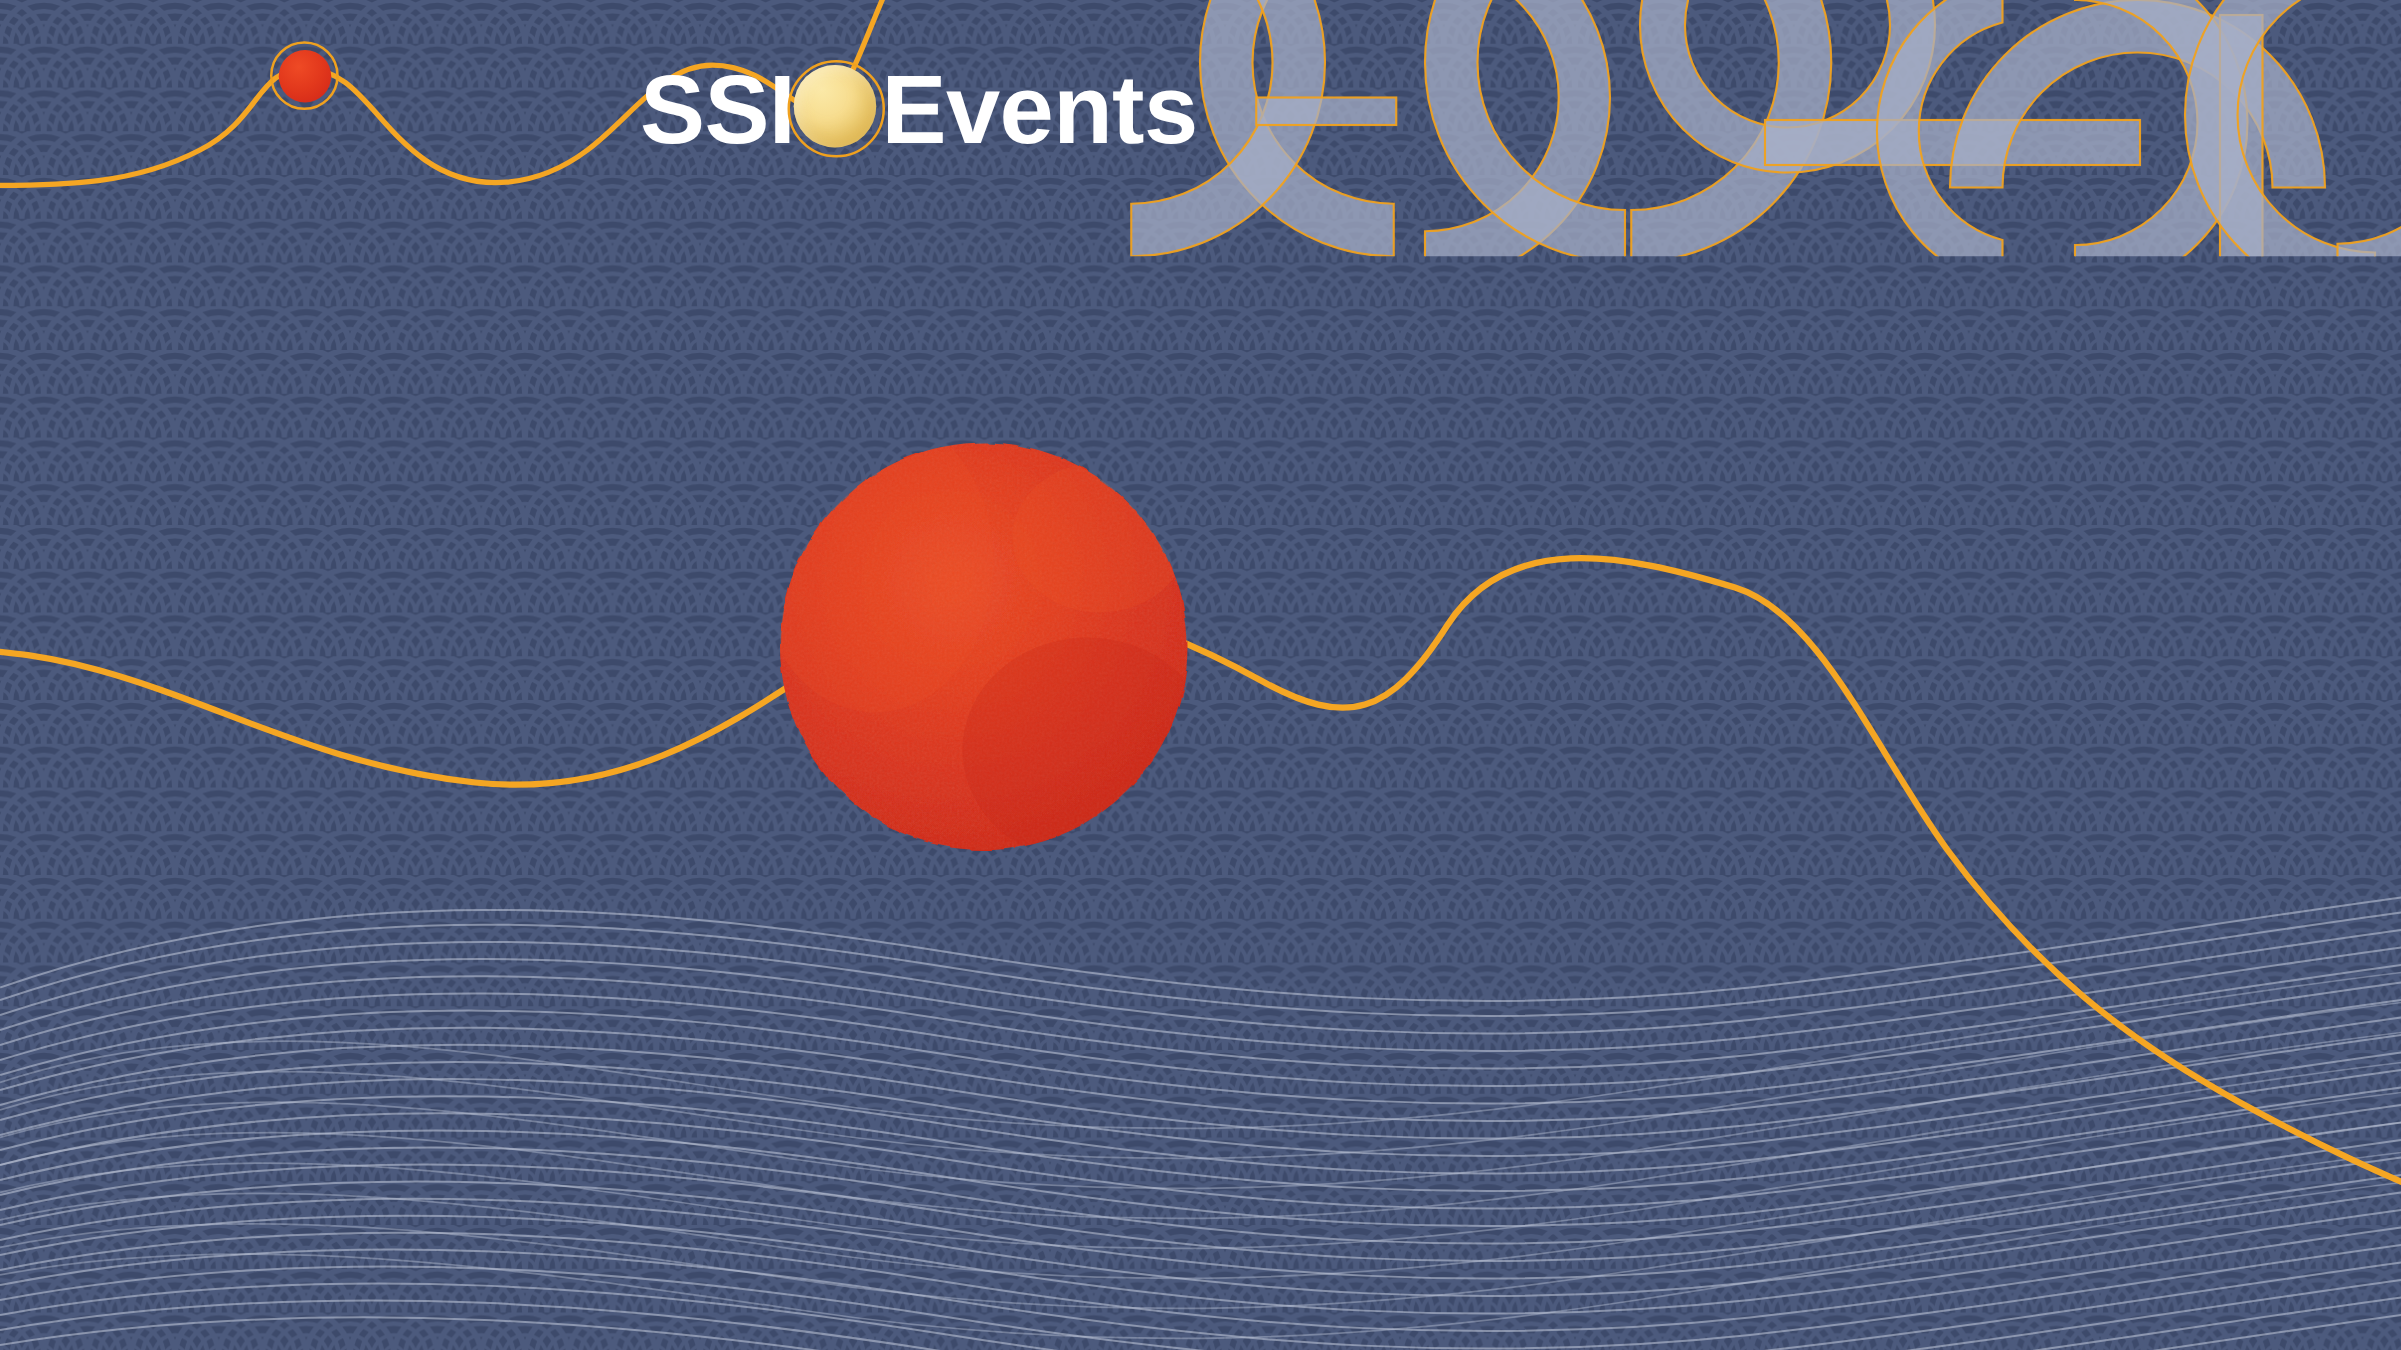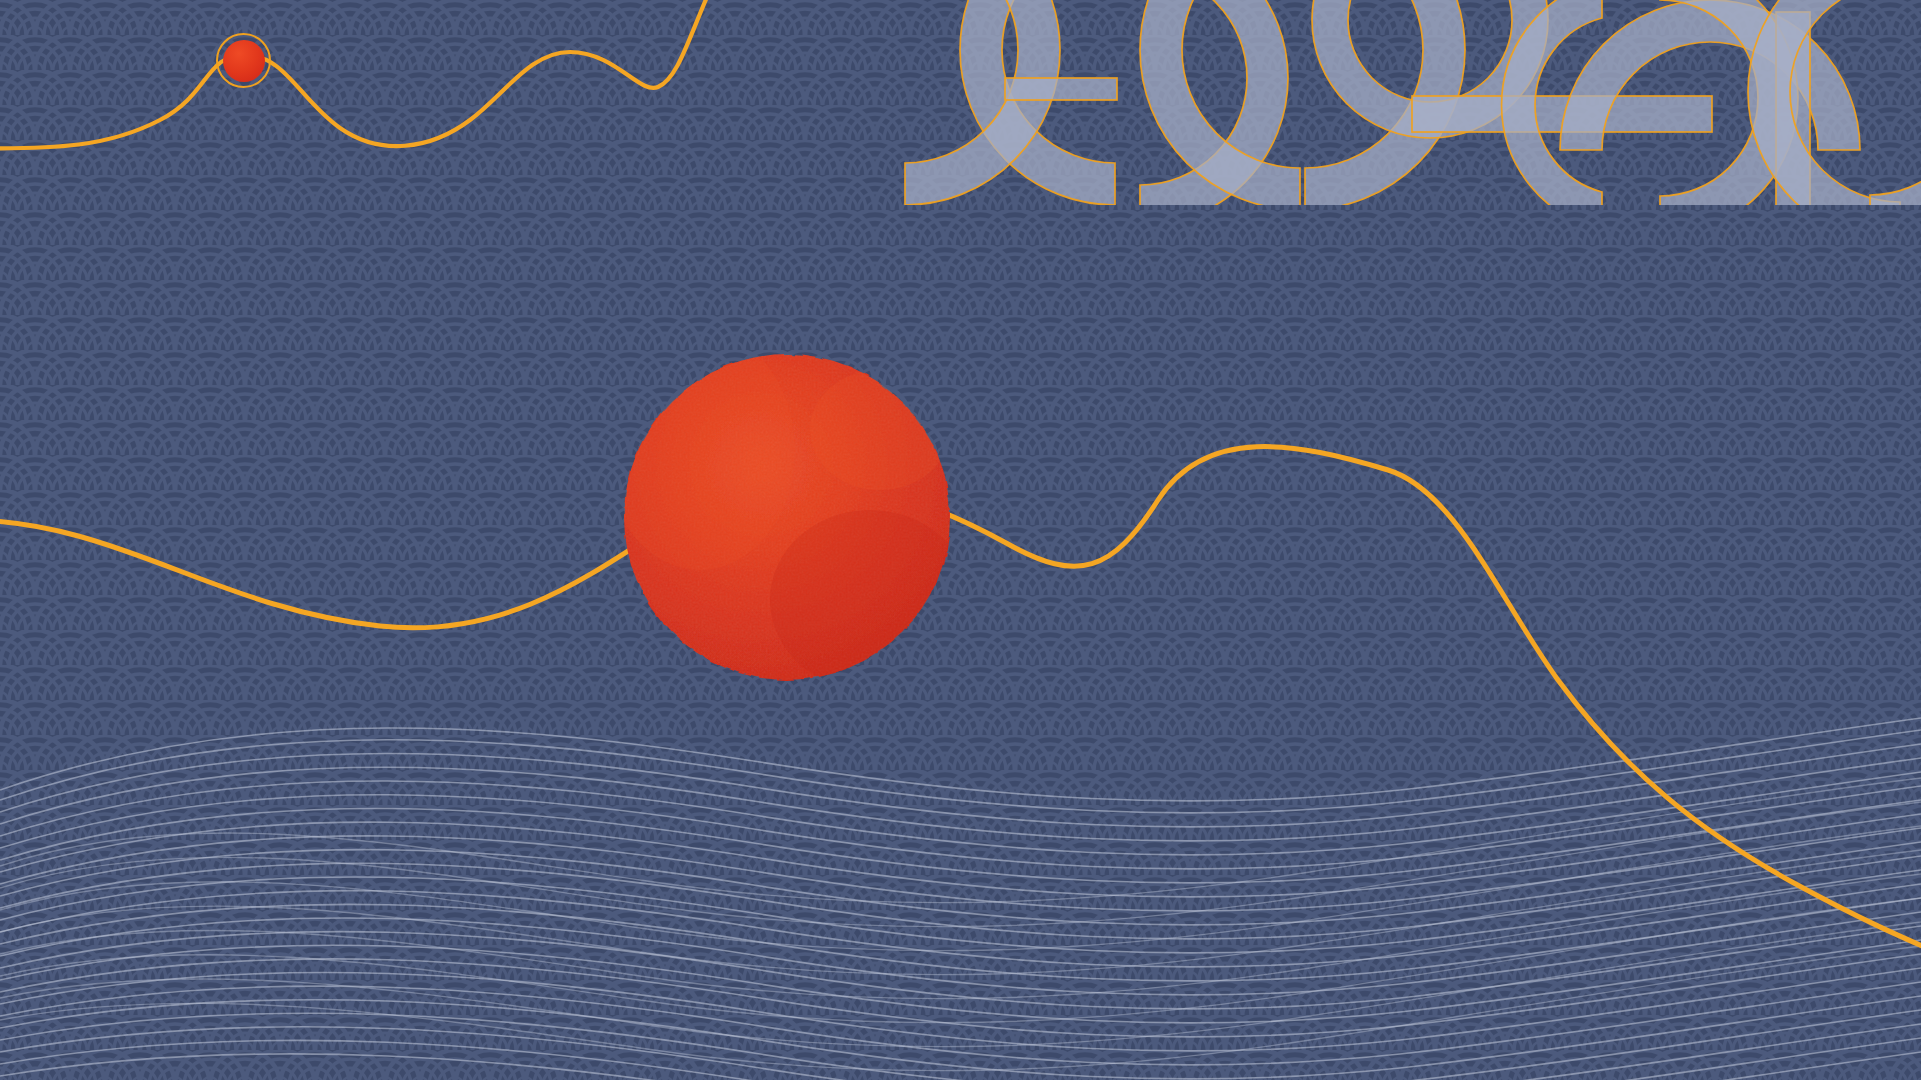--- a/index.html
+++ b/index.html
@@ -277,14 +277,24 @@
       <ellipse cx="870" cy="600" rx="100" ry="90" fill="#c52216" opacity="0.25"></ellipse>
       <ellipse cx="880" cy="430" rx="70" ry="60" fill="#f05a2a" opacity="0.2"></ellipse>
     </g>
   </svg>
 
   <div id="small-dot-wrap">
     <div id="small-dot"></div>
     <div id="small-dot-ring"></div>
   </div>
 
+  <div id="title-block">
+    <div class="title-inner">
+      <span class="title-word">SSI</span>
+      <span id="gold-orb-wrap">
+        <span id="title-gold-orb"></span>
+        <span id="title-gold-ring"></span>
+      </span>
+      <span class="title-word">Events</span>
+    </div>
+  </div>
 
 </div>
 
 </body></html>

